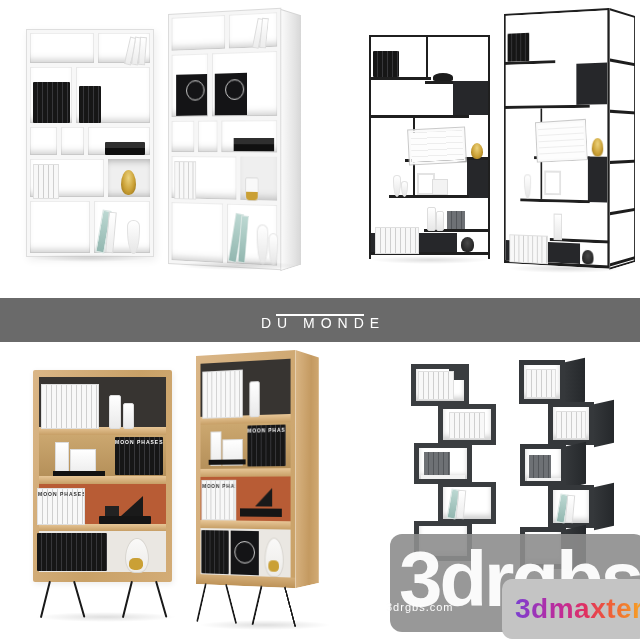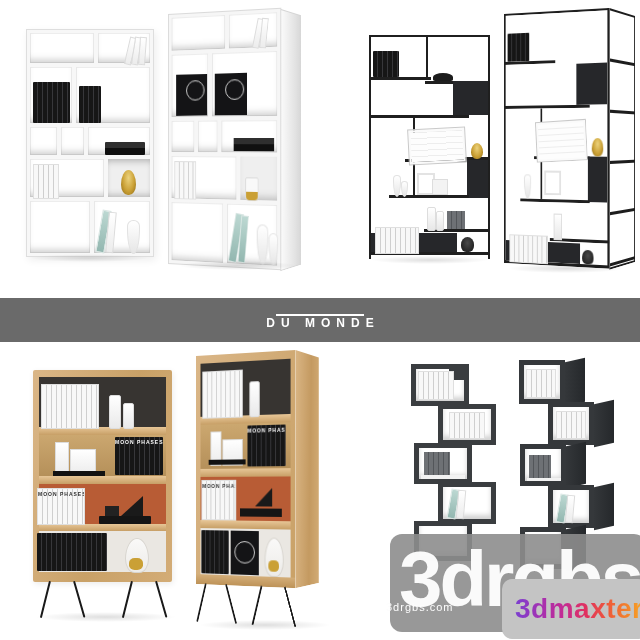--- a/index.html
+++ b/index.html
@@ -35,21 +35,21 @@
   .candle{position:absolute;background:linear-gradient(#ffffff,#e9e9e9);border:1px solid #ddd;border-radius:2px;}
   .z-frame{position:absolute;border:5px solid #3a3d40;background:#fff;
            box-shadow:inset 0 -4px 5px rgba(0,0,0,.18);}
   .z-side{position:absolute;background:linear-gradient(90deg,#34373a,#25282b);transform:skewY(-12deg);}
 
   
   .banner{position:absolute;left:0;top:298px;width:640px;height:44px;background:#6a6a6a;
           display:flex;flex-direction:column;align-items:center;justify-content:center;}
   .banner .t1{color:#fff;font-weight:bold;font-size:18px;letter-spacing:1.5px;line-height:18px;}
   .banner .rule{width:88px;height:2px;background:#fff;margin:2px 0 3px 0;}
-  .banner .t2{color:#fff;font-weight:bold;font-size:12px;letter-spacing:6px;line-height:9px;padding-left:6px;}
+  .banner .t2{color:#fff;font-weight:normal;font-size:14px;letter-spacing:6px;line-height:9px;padding-left:6px;}
 
   
   .overlay{position:absolute;left:390px;top:534px;width:256px;height:98px;border-radius:12px;
            background:rgba(141,141,141,0.9);}
   .wm-big{position:absolute;left:399px;top:533px;font-size:78px;font-weight:bold;color:rgba(255,255,255,.95);
           letter-spacing:-3px;line-height:92px;white-space:nowrap;}
   .wm-site{position:absolute;left:386px;top:601px;font-size:11px;color:#fdfdfd;letter-spacing:1px;}
   .badge{position:absolute;left:502px;top:579px;width:146px;height:60px;border-radius:10px;background:#c4c4c4;
          display:flex;align-items:center;padding-left:13px;box-sizing:border-box;}
   .badge .gtxt{font-size:28px;font-weight:bold;letter-spacing:.5px;white-space:nowrap;

